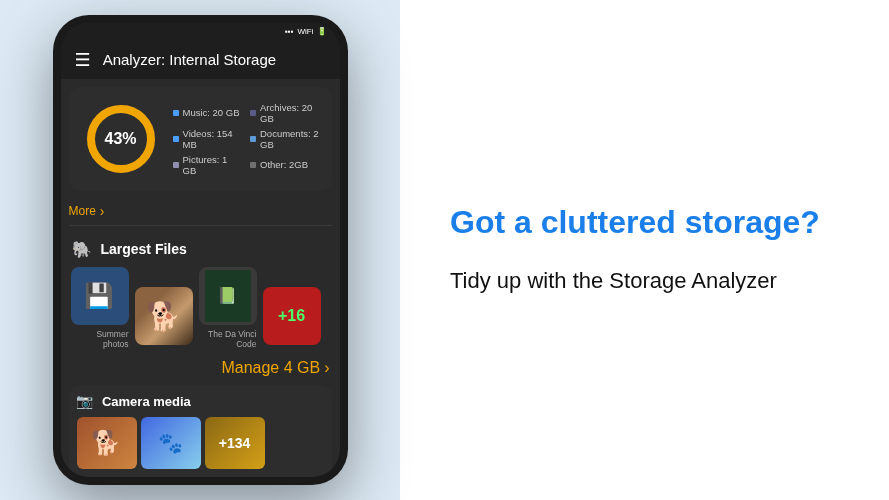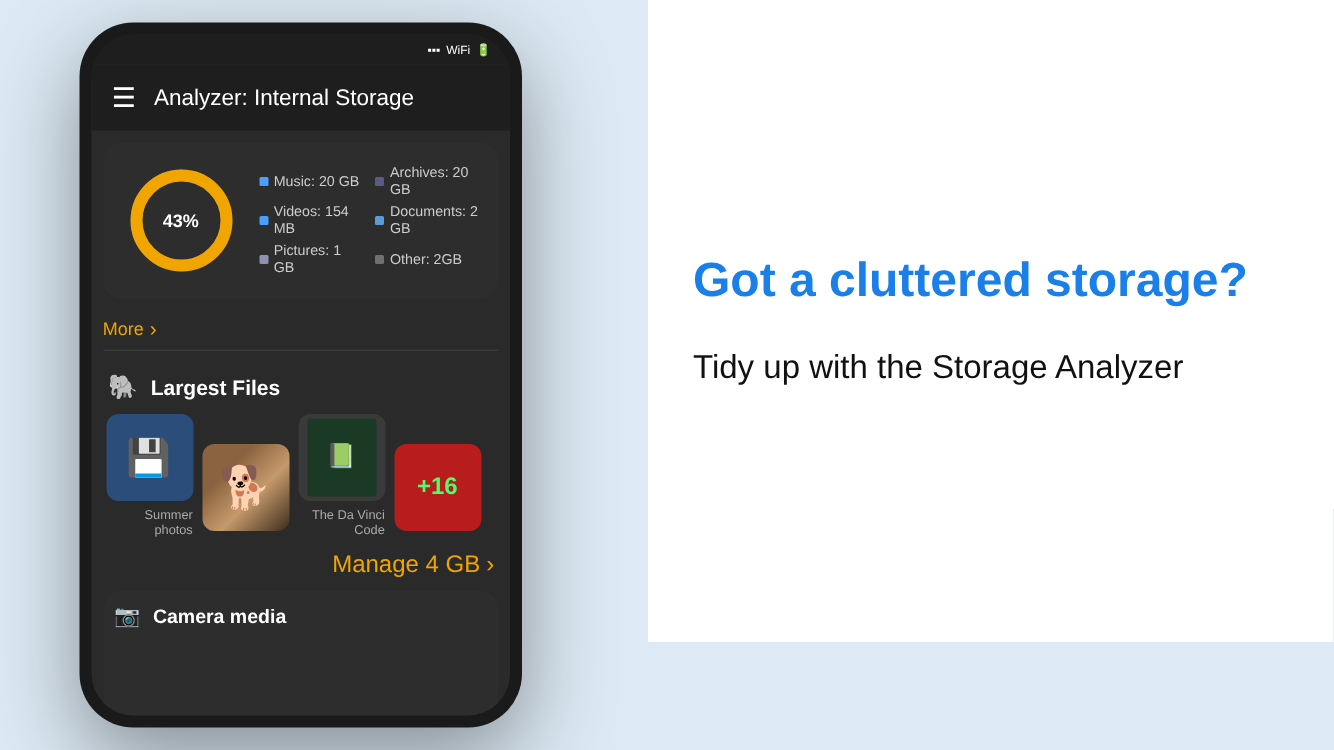--- a/index.html
+++ b/index.html
@@ -127,21 +127,21 @@
       stroke-linecap: round;
       stroke-dasharray: 188 251;
     }
 
     .donut-label {
       position: absolute;
       top: 50%;
       left: 50%;
       transform: translate(-50%, -50%);
       color: #fff;
-      font-size: 12px;
+      font-size: 16px;
       font-weight: 700;
     }
 
     .storage-legend {
       flex: 1;
       display: grid;
       grid-template-columns: 1fr 1fr;
       gap: 4px 8px;
     }
 
@@ -330,26 +330,25 @@
       position: absolute;
     }
 
     .ct1::before { content: '🐕'; font-size: 24px; position: absolute; top: 50%; left: 50%; transform: translate(-50%,-50%); }
     .ct2::before { content: '🐾'; font-size: 20px; position: absolute; top: 50%; left: 50%; transform: translate(-50%,-50%); }
 
     
     .text-section {
       flex: 1;
       background: #fff;
-      height: 428px;
+      height: 500px;
       display: flex;
       flex-direction: column;
       justify-content: center;
-      padding: 40px 30px;
-      margin-left: 32px;
+      padding: 40px 50px;
     }
 
     .headline {
       font-size: 32px;
       font-weight: 800;
       color: #1a7fe8;
       line-height: 1.2;
       margin-bottom: 24px;
     }
 
@@ -489,20 +488,27 @@
             <span>Manage 4 GB</span>
             <span>›</span>
           </span>
         </div>
 
         <div class="camera-section">
           <div class="camera-header">
             <span style="font-size:14px;color:#ccc;">📷</span>
             <span class="camera-title">Camera media</span>
           </div>
+          <div class="camera-thumbs">
+            <div class="camera-thumb ct1"></div>
+            <div class="camera-thumb ct2"></div>
+            <div class="camera-thumb ct3">
+              <span>+134</span>
+            </div>
+          </div>
         </div>
 
       </div>
     </div>
   </div>
 
   <div class="text-section">
     <div class="headline">Got a cluttered storage?</div>
     <div class="subheadline">Tidy up with the Storage Analyzer</div>
   </div>

